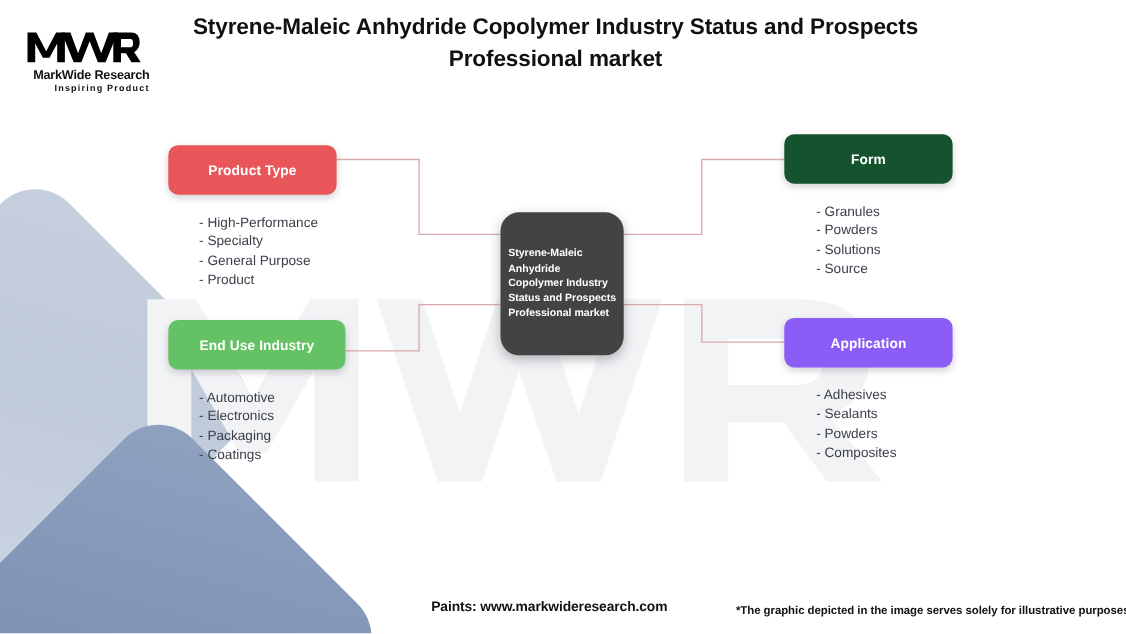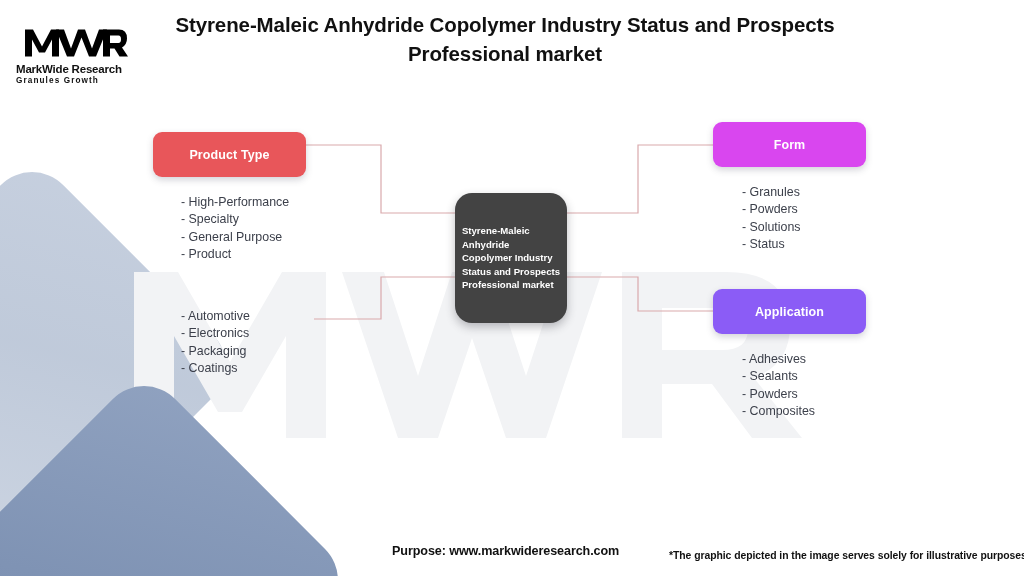--- a/index.html
+++ b/index.html
@@ -58,21 +58,21 @@
   }
   .wm svg { display:block; width:100%; height:100%; }
 
   
   .logo {
     position: absolute;
     left: 16px;
     top: 22px;
     width: 120px;
     height: 68px;
-    text-align: left;
+    text-align: right;
   }
   .logo-mark { display:block; width:104px; height:40px; margin:0 auto; }
   .logo-name {
     font-size: 11.5px;
     font-weight: bold;
     letter-spacing: -0.2px;
     color: #111111;
     margin-top: 1px;
     white-space: nowrap;
   }
@@ -200,21 +200,21 @@
 
   <div class="logo">
     <svg class="logo-mark" viewBox="0 0 208 62" xmlns="http://www.w3.org/2000/svg">
       <g fill="#000000">
         <path d="M2 60 L2 6 L18 6 L36 40 L54 6 L70 6 L70 60 L56 60 L56 26 L42 52 L30 52 L16 26 L16 60 Z"></path>
         <path d="M64 6 L80 6 L94 44 L108 6 L122 6 L136 44 L150 6 L166 6 L144 60 L130 60 L115 22 L100 60 L86 60 Z"></path>
         <path d="M158 6 L190 6 Q206 6 206 24 Q206 36 196 42 L208 60 L191 60 L181 44 L172 44 L172 60 L158 60 Z M172 18 L172 33 L189 33 Q194 33 194 25.5 Q194 18 189 18 Z"></path>
       </g>
     </svg>
     <div class="logo-name">MarkWide Research</div>
-    <div class="logo-tag">Granules Growth</div>
+    <div class="logo-tag">Inspiring Product</div>
   </div>
 
   <div class="title">Styrene-Maleic Anhydride Copolymer Industry Status and Prospects Professional market</div>
 
   <div class="wires">
     <svg viewBox="0 0 1024 576" xmlns="http://www.w3.org/2000/svg">
       <g fill="none" stroke="#d9a9ac" stroke-width="1.2">
         <path d="M306 145 L381 145 L381 213 L455 213"></path>
         <path d="M314 319 L381 319 L381 277 L455 277"></path>
         <path d="M713 145 L638 145 L638 213 L567 213"></path>
@@ -229,37 +229,40 @@
     </div>
     <div class="items">
       <div class="row">- High-Performance</div>
       <div class="row">- Specialty</div>
       <div class="row">- General Purpose</div>
       <div class="row">- Product</div>
     </div>
   </div>
 
   <div class="branch b-enduse">
+    <div class="chip" style="background:#64c164">
+      <span>End Use Industry</span>
+    </div>
     <div class="items">
       <div class="row">- Automotive</div>
       <div class="row">- Electronics</div>
       <div class="row">- Packaging</div>
       <div class="row">- Coatings</div>
     </div>
   </div>
 
   <div class="branch b-form">
-    <div class="chip" style="background:#d946ef">
+    <div class="chip" style="background:#14532d">
       <span>Form</span>
     </div>
     <div class="items">
       <div class="row">- Granules</div>
       <div class="row">- Powders</div>
       <div class="row">- Solutions</div>
-      <div class="row">- Status</div>
+      <div class="row">- Source</div>
     </div>
   </div>
 
   <div class="branch b-app">
     <div class="chip" style="background:#8b5cf6">
       <span>Application</span>
     </div>
     <div class="items">
       <div class="row">- Adhesives</div>
       <div class="row">- Sealants</div>
@@ -271,16 +274,16 @@
   <div class="hub">
     <div class="hub-text">
       <div>Styrene-Maleic</div>
       <div>Anhydride</div>
       <div>Copolymer Industry</div>
       <div>Status and Prospects</div>
       <div>Professional market</div>
     </div>
   </div>
 
-  <div class="source">Purpose: www.markwideresearch.com</div>
+  <div class="source">Paints: www.markwideresearch.com</div>
   <div class="disclaimer">*The graphic depicted in the image serves solely for illustrative purposes</div>
 
 </div>
 
 </body></html>

